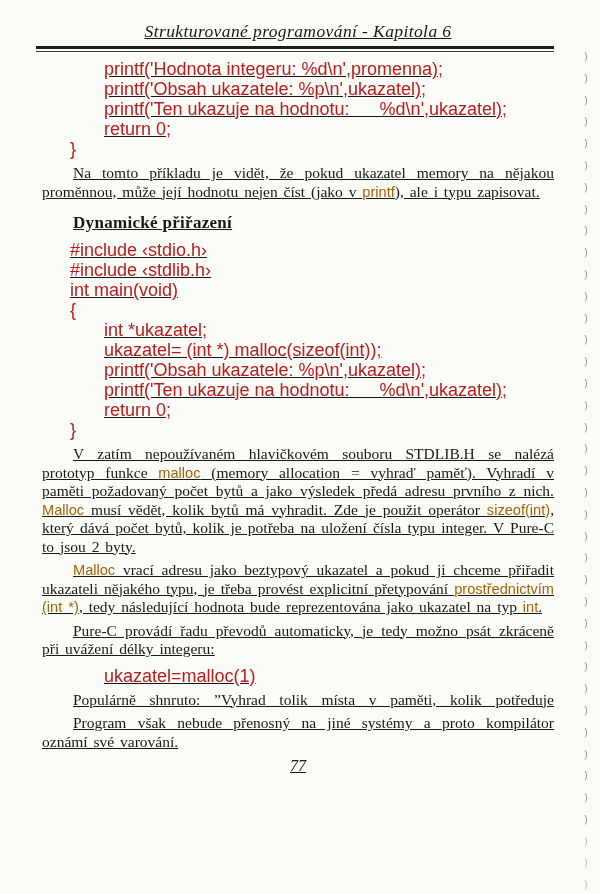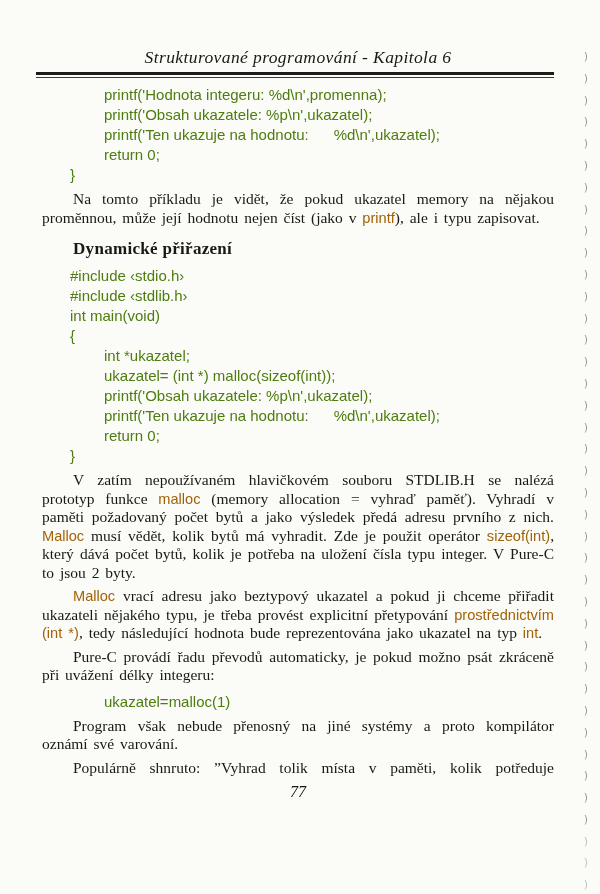--- a/index.html
+++ b/index.html
@@ -9,21 +9,22 @@
     height: 894px;
     background: #fbfbf8;
     overflow: hidden;
   }
   body {
     position: relative;
     font-family: "Liberation Serif", serif;
     color: #1a1815;
   }
   .page {
-    padding: 46px 46px 0 42px;
+    padding: 20px 46px 0 42px;
+    text-decoration: underline;
   }
   .header-title {
     text-align: center;
     font-style: italic;
     font-size: 17.5px;
     line-height: 22px;
     letter-spacing: 0.4px;
     font-weight: normal;
     margin: 0 0 4px 0;
   }
@@ -34,22 +35,22 @@
   }
   .rule-thin {
     height: 1px;
     background: #3a3a3a;
     margin-top: 2px;
     margin-left: -6px;
   }
   .code-block {
     margin: 7px 0 0 0;
     font-family: "Liberation Sans", sans-serif;
-    font-size: 15px;
-    color: #4d7c0f;
+    font-size: 18px;
+    color: #b91c1c;
   }
   .code-line {
     line-height: 20px;
     white-space: pre;
   }
   .ind1 { margin-left: 28px; }
   .ind2 { margin-left: 62px; }
   p.para {
     margin: 5px 0 0 0;
     text-align: justify;
@@ -120,26 +121,26 @@
         <div class="code-line ind1">{</div>
         <div class="code-line ind2">int *ukazatel;</div>
         <div class="code-line ind2">ukazatel= (int *) malloc(sizeof(int));</div>
         <div class="code-line ind2">printf('Obsah ukazatele: %p\n',ukazatel);</div>
         <div class="code-line ind2">printf('Ten ukazuje na hodnotu:      %d\n',ukazatel);</div>
         <div class="code-line ind2">return 0;</div>
         <div class="code-line ind1">}</div>
       </div>
       <p class="para"><span class="body-text">V zatím nepoužívaném hlavičkovém souboru STDLIB.H se nalézá prototyp funkce </span><span class="inline-code">malloc</span><span class="body-text"> (memory allocation = vyhraď paměť). Vyhradí v paměti požadovaný počet bytů a jako výsledek předá adresu prvního z nich. </span><span class="inline-code">Malloc</span><span class="body-text"> musí vědět, kolik bytů má vyhradit. Zde je použit operátor </span><span class="inline-code">sizeof(int)</span><span class="body-text">, který dává počet bytů, kolik je potřeba na uložení čísla typu integer. V Pure-C to jsou 2 byty.</span></p>
       <p class="para"><span class="inline-code">Malloc</span><span class="body-text"> vrací adresu jako beztypový ukazatel a pokud ji chceme přiřadit ukazateli nějakého typu, je třeba provést explicitní přetypování </span><span class="inline-code">prostřednictvím (int  *)</span><span class="body-text">, tedy následující hodnota bude reprezentována jako ukazatel na typ </span><span class="inline-code">int</span><span class="body-text">.</span></p>
-      <p class="para"><span class="body-text">Pure-C provádí řadu převodů automaticky, je pokud možno psát zkráceně při uvážení délky integeru:</span></p>
+      <p class="para"><span class="body-text">Pure-C provádí řadu převodů automaticky, je tedy možno psát zkráceně při uvážení délky integeru:</span></p>
       <div class="code-block">
         <div class="code-line ind2">ukazatel=malloc(1)</div>
       </div>
+      <p class="para justify-last"><span class="body-text">Populárně shnruto: ”Vyhrad tolik místa v paměti, kolik potředuje</span></p>
       <p class="para"><span class="body-text">Program však nebude přenosný na jiné systémy a proto kompilátor oznámí své varování.</span></p>
-      <p class="para justify-last"><span class="body-text">Populárně shnruto: ”Vyhrad tolik místa v paměti, kolik potředuje</span></p>
     </div>
 
   <div class="page-number">77</div>
 </div>
 
 <div class="binding-strip">
     <span class="binding-mark">)</span>
     <span class="binding-mark">)</span>
     <span class="binding-mark">)</span>
     <span class="binding-mark">)</span>

